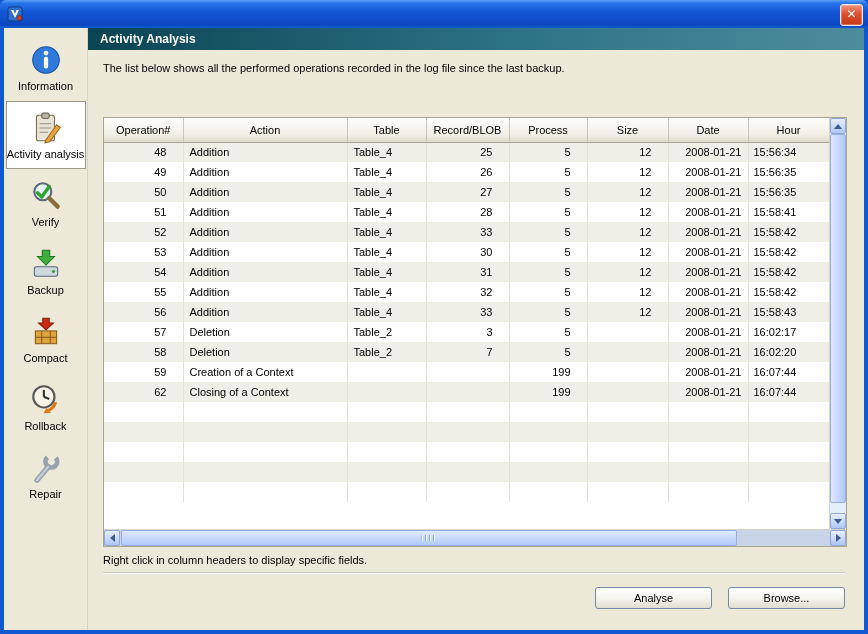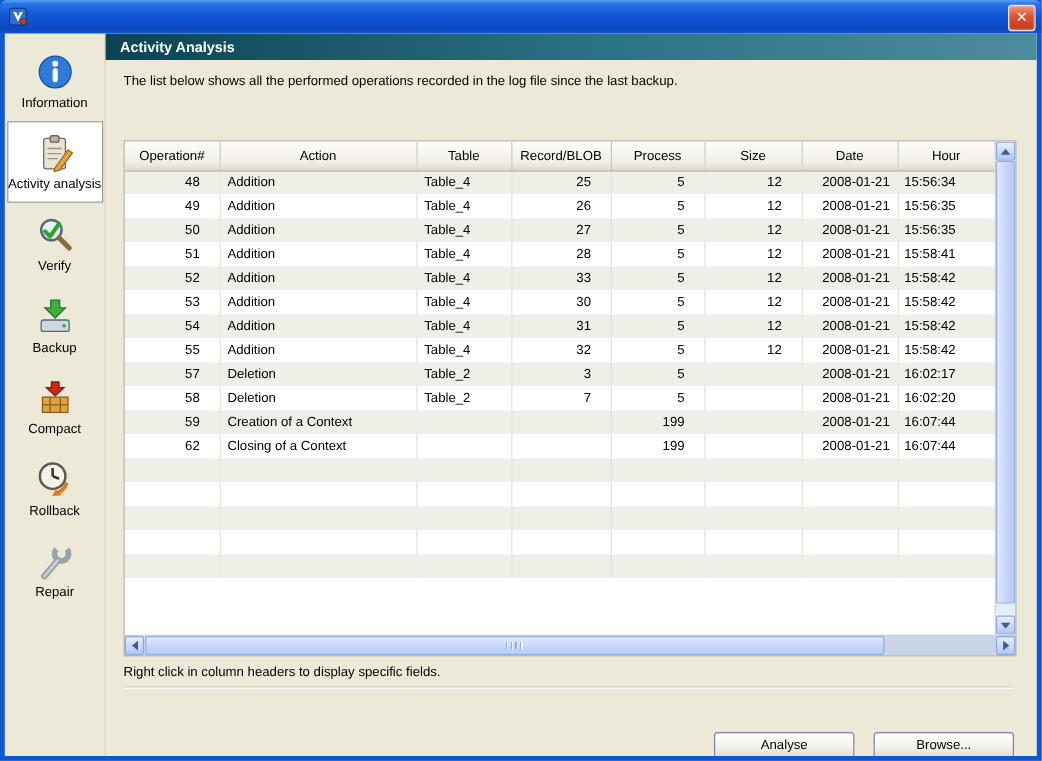--- a/index.html
+++ b/index.html
@@ -73,21 +73,21 @@
   .t-down{border-left:4px solid transparent;border-right:4px solid transparent;border-top:5px solid #3d5d8c;}
   .t-left{border-top:4px solid transparent;border-bottom:4px solid transparent;border-right:5px solid #3d5d8c;}
   .t-right{border-top:4px solid transparent;border-bottom:4px solid transparent;border-left:5px solid #3d5d8c;}
 
   .hint{position:absolute;left:15px;top:504px;font-size:11px;color:#000;}
   .separator{position:absolute;left:15px;right:19px;top:522px;height:0;
     border-top:1px solid #cfccbb;border-bottom:1px solid #ffffff;}
   .button-row{position:absolute;right:19px;top:537px;display:flex;gap:16px;}
   .btn{width:117px;height:22px;box-sizing:border-box;border:1px solid #7789a9;border-radius:3px;
     background:linear-gradient(180deg,#ffffff,#f4f3ec 55%,#e0ddd0);
-    font-size:11px;font-family:inherit;color:#000;cursor:pointer;margin-top:23px;}
+    font-size:11px;font-family:inherit;color:#000;cursor:pointer;}
 </style>
 </head>
 <body>
 
 <div class="window">
 
   <div class="titlebar">
     <span class="app-icon">
       <svg viewBox="0 0 16 16" width="16" height="16">
         <rect x="1" y="1" width="14" height="14" rx="2" fill="#2f6fd0" stroke="#0c3a86"></rect>
@@ -300,20 +300,30 @@
                     <td class="c0">55</td>
                     <td class="c1">Addition</td>
                     <td class="c2">Table_4</td>
                     <td class="c3">32</td>
                     <td class="c4">5</td>
                     <td class="c5">12</td>
                     <td class="c6">2008-01-21</td>
                     <td class="c7">15:58:42</td>
                   </tr>
                   <tr>
+                    <td class="c0">56</td>
+                    <td class="c1">Addition</td>
+                    <td class="c2">Table_4</td>
+                    <td class="c3">33</td>
+                    <td class="c4">5</td>
+                    <td class="c5">12</td>
+                    <td class="c6">2008-01-21</td>
+                    <td class="c7">15:58:43</td>
+                  </tr>
+                  <tr>
                     <td class="c0">57</td>
                     <td class="c1">Deletion</td>
                     <td class="c2">Table_2</td>
                     <td class="c3">3</td>
                     <td class="c4">5</td>
                     <td class="c5"></td>
                     <td class="c6">2008-01-21</td>
                     <td class="c7">16:02:17</td>
                   </tr>
                   <tr>

